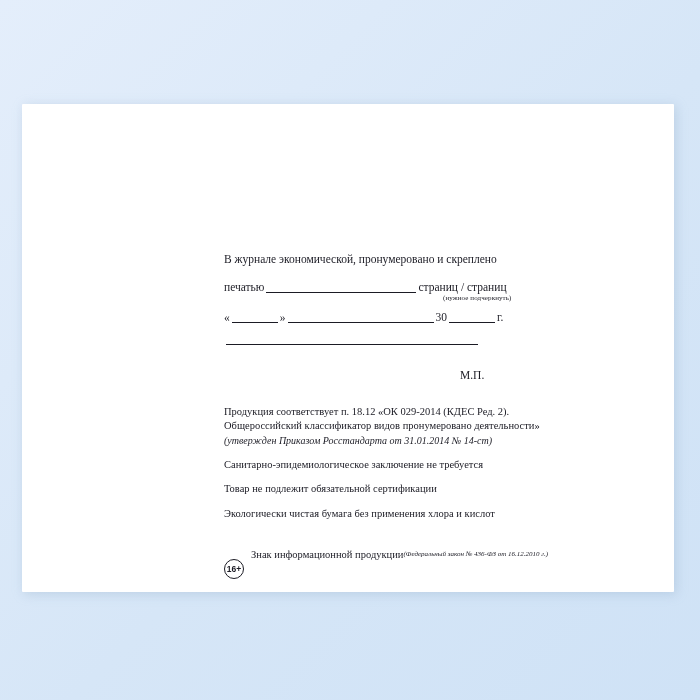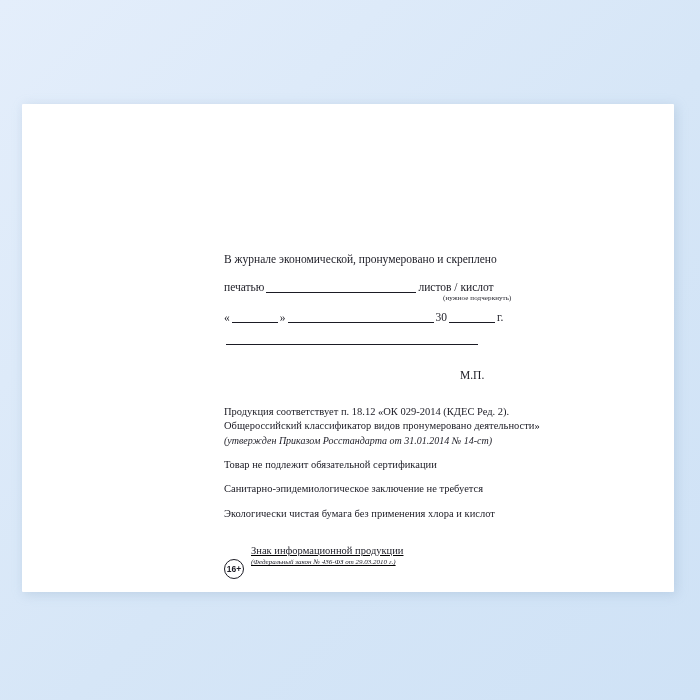--- a/index.html
+++ b/index.html
@@ -125,22 +125,21 @@
     font-size: 8.5px;
     font-weight: bold;
     color: #1b1b24;
     font-family: "Liberation Sans", sans-serif;
     flex: 0 0 auto;
     margin-right: 7px;
     margin-top: 26px;
   }
   .info-text-wrap {
     display: flex;
-    flex-direction: column;
-    text-decoration: underline;
+    flex-direction: row;
   }
   .info-main {
     font-size: 10.5px;
     color: #1b1b24;
     line-height: 1.2;
   }
   .info-law {
     font-size: 7px;
     font-style: italic;
     color: #1b1b24;
@@ -157,21 +156,21 @@
   <div id="page">
     <div id="content">
 
       <div class="block-1">
         <div class="line-row">В журнале экономической, пронумеровано и скреплено</div>
       </div>
 
       <div class="row-seal">
         <span>печатью</span>
         <span class="rule rule-seal"></span>
-        <span>листов / кислот</span>
+        <span>страниц / страниц</span>
       </div>
       <div class="sub-note">(нужное подчеркнуть)</div>
 
       <div class="row-seal row-date">
         <span>«</span>
         <span class="rule rule-date-1"></span>
         <span>»</span>
         <span class="rule rule-date-2"></span>
         <span>30</span>
         <span class="rule rule-date-1"></span>
@@ -183,28 +182,28 @@
         <span class="rule rule-full"></span>
       </div>
 
       <div class="mp">М.П.</div>
 
       <div class="block-2">
         <div class="p-item tight">Продукция соответствует п. 18.12 «ОК 029-2014 (КДЕС Ред. 2).</div>
         <div class="p-item tight">Общероссийский классификатор видов пронумеровано деятельности»</div>
         <div class="p-item p-italic">(утвержден Приказом Росстандарта от 31.01.2014 № 14-ст)</div>
 
+        <div class="p-item">Санитарно-эпидемиологическое заключение не требуется</div>
         <div class="p-item">Товар не подлежит обязательной сертификации</div>
-        <div class="p-item">Санитарно-эпидемиологическое заключение не требуется</div>
         <div class="p-item">Экологически чистая бумага без применения хлора и кислот</div>
 
         <div class="info-row">
           <div class="badge-16">16+</div>
           <div class="info-text-wrap">
             <div class="info-main">Знак информационной продукции</div>
-            <div class="info-law">(Федеральный закон № 436-ФЗ от 29.03.2010 г.)</div>
+            <div class="info-law">(Федеральный закон № 436-ФЗ от 16.12.2010 г.)</div>
           </div>
         </div>
       </div>
 
     </div>
   </div>
 </div>
 
 </body></html>

